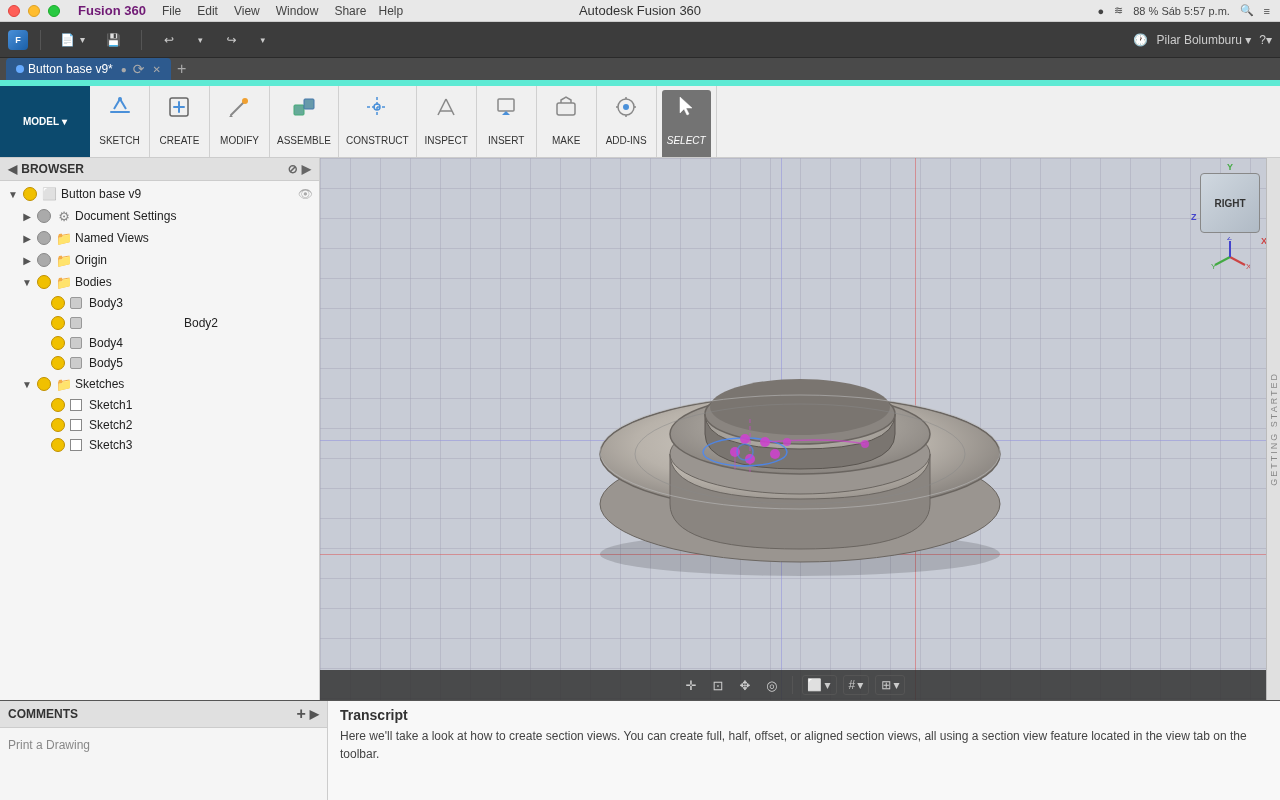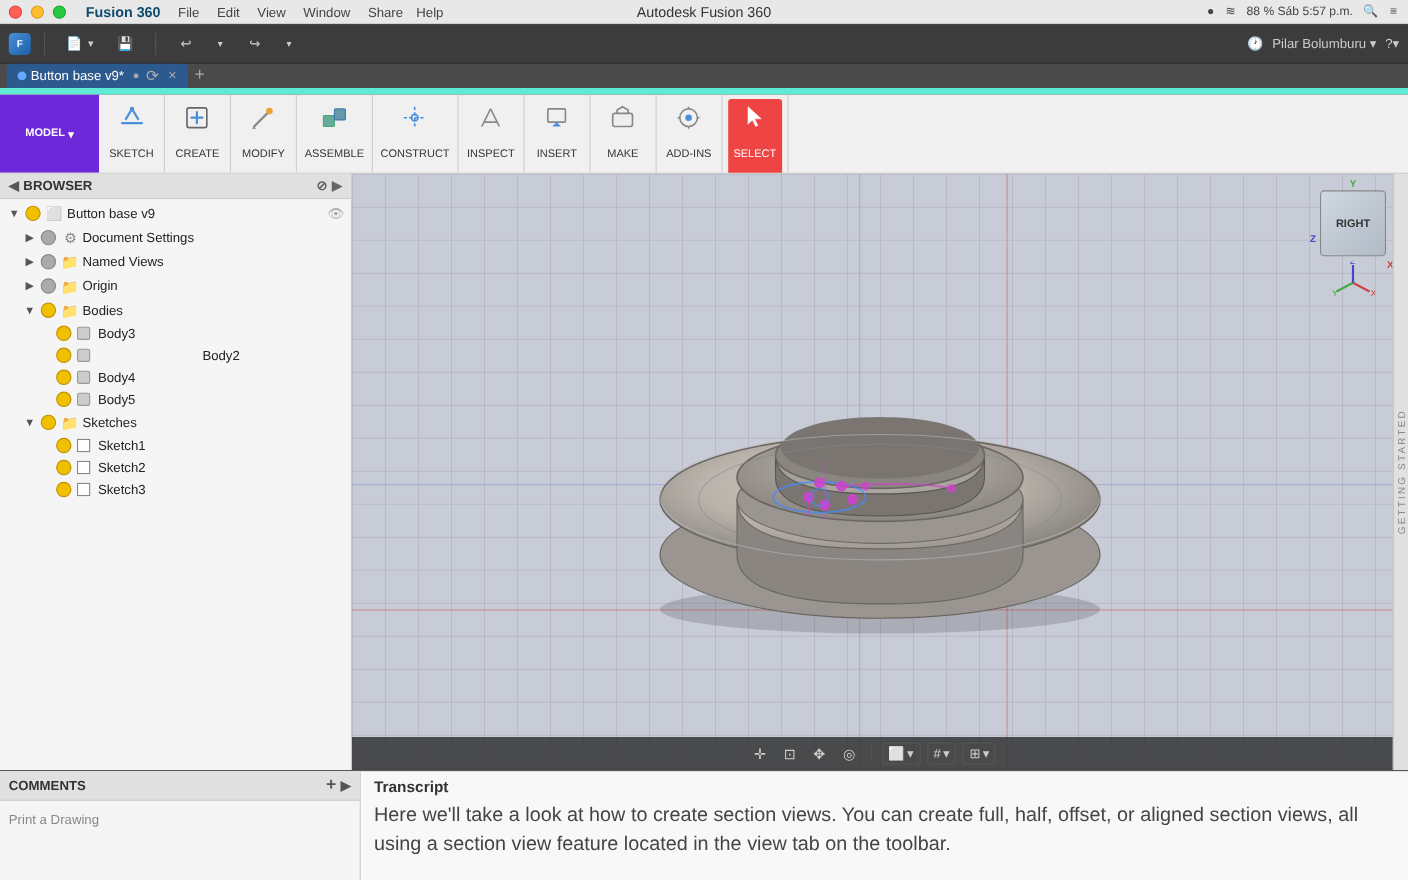--- a/index.html
+++ b/index.html
@@ -72,21 +72,21 @@
       display: flex;
       align-items: stretch;
       border-bottom: 1px solid #ccc;
       overflow: hidden;
     }
     .ribbon-mode {
       display: flex;
       align-items: center;
       justify-content: center;
       padding: 0 14px;
-      background: #6d28d9;
+      background: #0c4a6e;
       color: white;
       font-size: 13px;
       font-weight: 600;
       min-width: 90px;
       cursor: pointer;
     }
     .ribbon-mode span { font-size: 10px; }
     .ribbon-group {
       display: flex;
       flex-direction: column;
@@ -307,21 +307,21 @@
       flex-direction: column;
       padding: 6px 12px;
     }
     .transcript-title {
       font-size: 14px;
       font-weight: 600;
       color: #333;
       margin-bottom: 4px;
     }
     .transcript-text {
-      font-size: 18px;
+      font-size: 12px;
       color: #444;
       line-height: 1.5;
     }
 
     
     .torus-svg {
       position: absolute;
       inset: 0;
       width: 100%;
       height: 100%;
@@ -349,21 +349,21 @@
     }
   </style>
 </head>
 <body>
 
 <div class="mac-titlebar">
   <div class="mac-titlebar-left">
     <div class="mac-dot red"></div>
     <div class="mac-dot yellow"></div>
     <div class="mac-dot green"></div>
-    <span style="margin-left:10px; font-size:13px; font-weight:600; color:#0c4a6e;">Fusion 360</span>
+    <span style="margin-left:10px; font-size:13px; font-weight:600; color:#701a75;">Fusion 360</span>
     <span style="margin-left:8px;font-size:12px;color:#444;">File</span>
     <span style="margin-left:8px;font-size:12px;color:#444;">Edit</span>
     <span style="margin-left:8px;font-size:12px;color:#444;">View</span>
     <span style="margin-left:8px;font-size:12px;color:#444;">Window</span>
     <span style="margin-left:8px;font-size:12px;color:#444;">Share</span>
     <span style="margin-left:4px;font-size:12px;color:#444;">Help</span>
   </div>
   <div class="mac-titlebar-center">Autodesk Fusion 360</div>
   <div class="mac-titlebar-right">
     <span>●</span>
@@ -562,21 +562,21 @@
             </svg>
         </div>
         <span class="btn-label">ADD-INS</span>
         <span class="ribbon-dropdown-arrow">▾</span>
       </div>
     </div>
   </div>
 
   <div class="ribbon-group">
     <div class="ribbon-group-icons">
-      <div class="ribbon-icon-btn active" style="background:#ef4444;">
+      <div class="ribbon-icon-btn active" style="background:#737373;font-style:italic;">
         <div class="icon-shape">
           <svg width="28" height="28" viewBox="0 0 28 28">
               <path d="M8 4 L8 20 L12 16 L15 22 L17 21 L14 15 L20 15 Z" fill="white" stroke="white" stroke-width="0.5"></path>
             </svg>
         </div>
         <span class="btn-label" style="color:white;">SELECT</span>
         <span class="ribbon-dropdown-arrow" style="color:white;">▾</span>
       </div>
     </div>
   </div>

